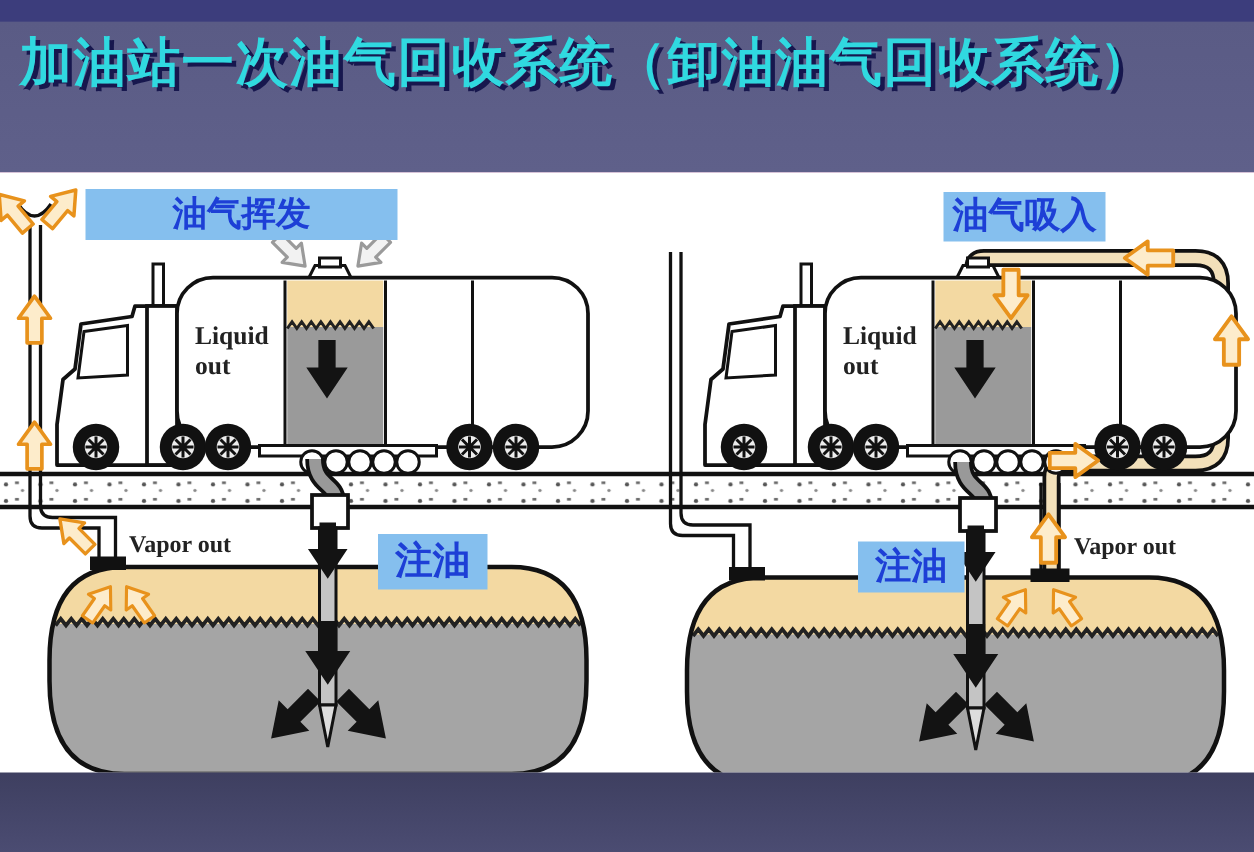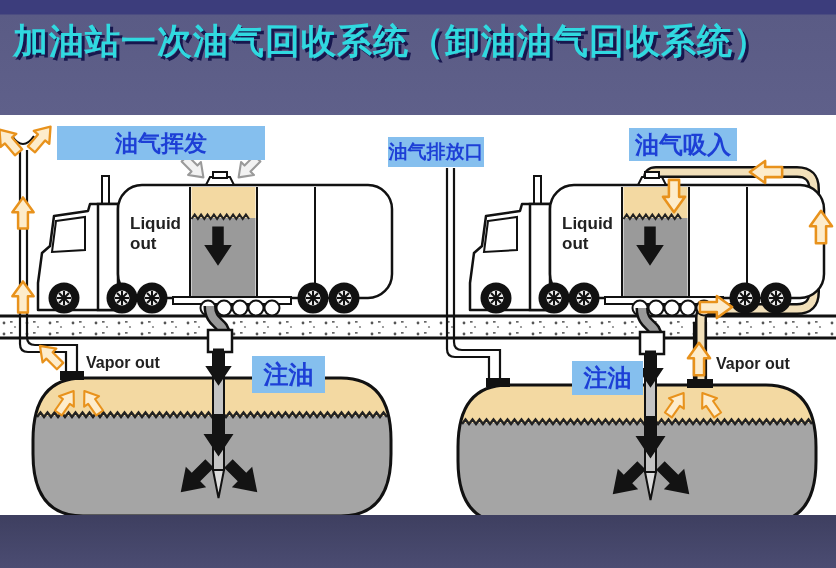--- a/index.html
+++ b/index.html
@@ -1,17 +1,17 @@
 <!DOCTYPE html>
 <html><head>
 <meta charset="utf-8">
 <style>
   html,body{margin:0;padding:0;background:#222;}
   .slide{position:relative;width:836px;height:568px;overflow:hidden;
-         font-family:Liberation Sans, sans-serif;background:#f9a8d4;}
+         font-family:Liberation Serif, serif;background:#f9a8d4;}
   .header{position:absolute;left:0;top:0;width:836px;height:115px;
           background:linear-gradient(#3c3d7c 0px,#3c3d7c 14px,#5a5b85 15px,#5f608a 115px);}
   .title{position:absolute;left:13px;top:18px;width:820px;font-size:35px;font-weight:bold;
          color:#30d9e0;letter-spacing:1px;white-space:nowrap;
          text-shadow:3px 3px 0 #17174e;}
   .stage{position:absolute;left:0;top:115px;width:836px;height:460px;background:#ffffff;}
   .stage svg{position:absolute;left:0;top:0;}
   .footer{position:absolute;left:0;top:515px;width:836px;height:53px;
           background:linear-gradient(#3e3f60,#4b4c72);}
   .blabel{position:absolute;background:#85bfee;color:#1d3fd6;font-weight:bold;
@@ -171,21 +171,20 @@
       </g>
 
       <text x="86" y="368" font-size="16" font-weight="bold" fill="#222">Vapor out</text>
       <text x="716" y="369" font-size="16" font-weight="bold" fill="#222">Vapor out</text>
     </svg>
   </div>
 
   <div class="blabel lbl-evap-air">
     <span>油气挥发</span>
   </div>
-  <div class="blabel lbl-discharge">油气排放口</div>
   <div class="blabel lbl-intake">油气吸入</div>
   <div class="blabel lbl-fuel-before">注油</div>
   <div class="blabel lbl-fuel-after">注油</div>
 
   <div class="footer">
     
     
   </div>
 
 </div>

